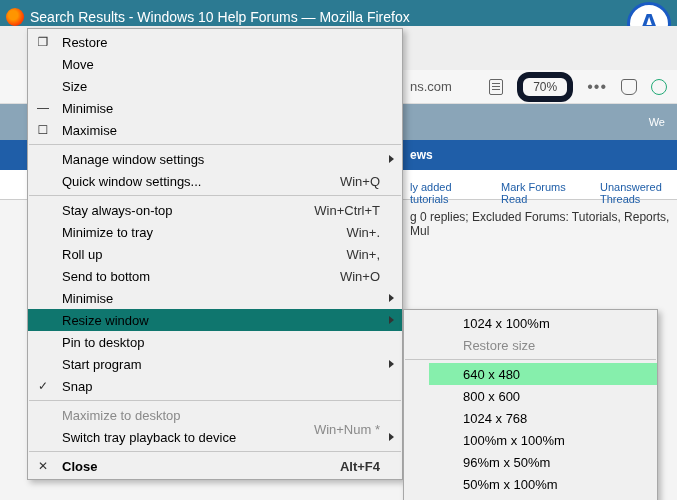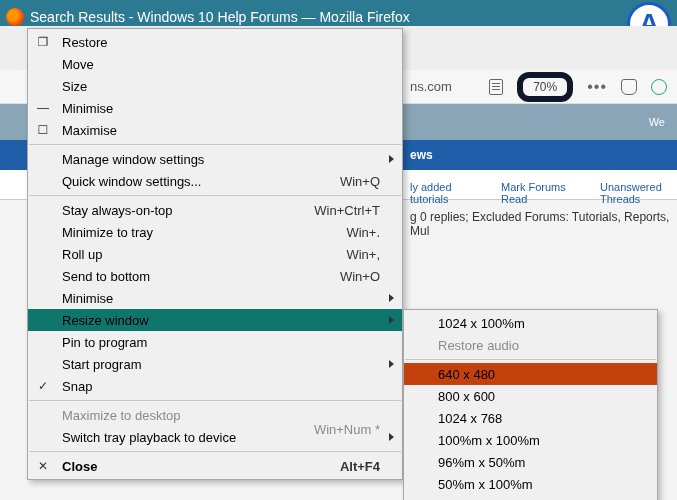--- a/index.html
+++ b/index.html
@@ -129,22 +129,22 @@
     width: 14px; height: 14px;
     display:flex;align-items:center;justify-content:center;
     color:#333;font-size:12px;line-height:1;
   }
   .ctx .row.bold .label, .ctx .row.bold .accel { font-weight: 700; }
 
   .ctx.sub {
     top: 309px; left: 403px;
     width: 255px;
   }
-  .ctx.sub .row { padding: 0 14px 0 34px; }
-  .ctx.sub .row.sel { background: #c2410c; }
+  .ctx.sub .row { padding: 0 14px 0 34px; margin-left: 25px; }
+  .ctx.sub .row.sel { background: #86efac; }
   .ctx.sub .row.disabled { color: #8a8a8a; }
 
   .back-circle {
     position:absolute; top:72px; left:16px;
     width:30px;height:30px;border:1px solid #bbb;border-radius:50%;
     background:#fff;display:flex;align-items:center;justify-content:center;color:#555;
   }
   .sidecolor {
     position:absolute;top:0;left:0;width:5px;height:500px;
     background: linear-gradient(#7a3,#fc3,#3af,#e33);
@@ -249,21 +249,21 @@
     </div>
     <div class="row">
       <span class="label">Minimise</span>
       <span class="arrow"></span>
     </div>
     <div class="row hov">
       <span class="label">Resize window</span>
       <span class="arrow"></span>
     </div>
     <div class="row">
-      <span class="label">Pin to program</span>
+      <span class="label">Pin to desktop</span>
     </div>
     <div class="row">
       <span class="label">Start program</span>
       <span class="arrow"></span>
     </div>
     <div class="row">
       <span class="iconcell">✓</span>
       <span class="label">Snap</span>
     </div>
     <div class="sep"></div>
@@ -280,21 +280,21 @@
       <span class="iconcell">✕</span>
       <span class="label">Close</span>
       <span class="accel">Alt+F4</span>
     </div>
   </div>
 <div class="ctx sub" id="submenu">
     <div class="row">
       <span class="label">1024 x 100%m</span>
     </div>
     <div class="row disabled">
-      <span class="label">Restore audio</span>
+      <span class="label">Restore size</span>
     </div>
     <div class="sep"></div>
     <div class="row sel">
       <span class="label">640 x 480</span>
     </div>
     <div class="row">
       <span class="label">800 x 600</span>
     </div>
     <div class="row">
       <span class="label">1024 x 768</span>

